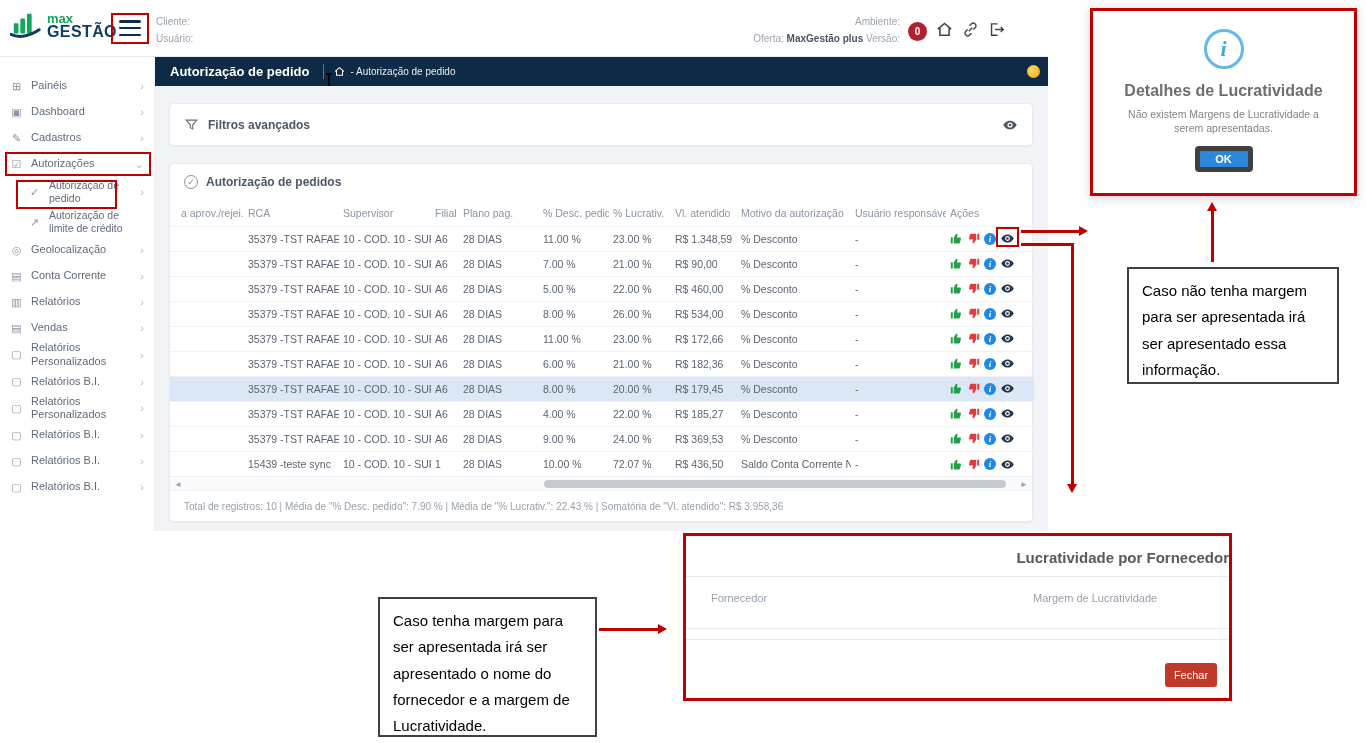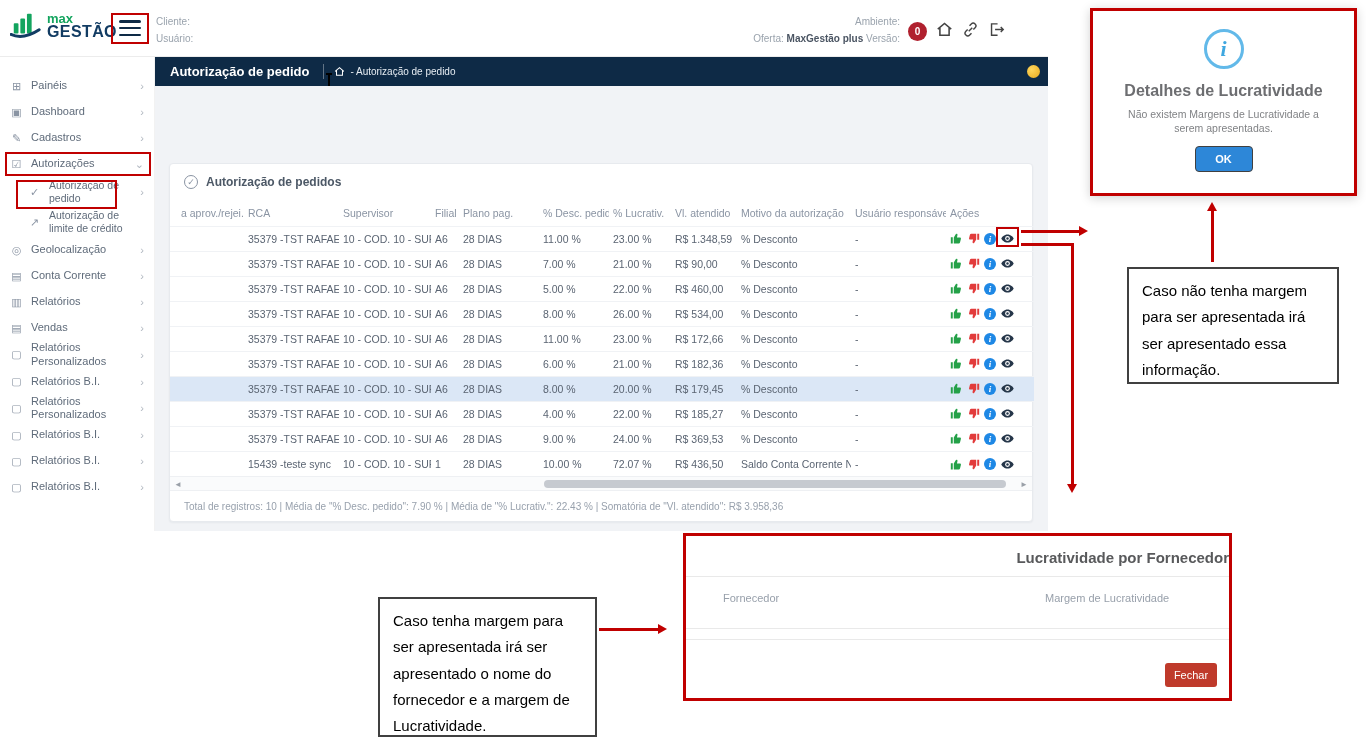--- a/index.html
+++ b/index.html
@@ -65,27 +65,27 @@
   .sarrow{position:absolute;top:2px;font-size:8px;color:#9aa0a8;line-height:11px;cursor:pointer}
   .sarrow.l{left:4px}.sarrow.r{right:4px}
   .sthumb{position:absolute;left:374px;top:3px;width:462px;height:8px;background:#c6cad0;border-radius:4px;cursor:pointer}
   .card-foot{position:absolute;left:0;top:326px;width:862px;height:32px;border-top:1px solid #eef0f3;display:flex;align-items:center;padding:0 14px;font-size:10px;color:#98a1ad}
 
   
   .modal-det{position:absolute;left:1090px;top:8px;width:267px;height:188px;background:#fff;border:3px solid #c00000;box-shadow:0 2px 10px rgba(0,0,0,.18);display:flex;flex-direction:column;align-items:center;text-align:center}
   .info-big{margin-top:18px;width:40px;height:40px;border:3px solid #62b9e9;border-radius:50%;color:#3ea7e0;font-size:22px;font-weight:bold;font-family:"Liberation Serif",serif;font-style:italic;display:flex;align-items:center;justify-content:center}
   .modal-det h2{margin-top:13px;font-size:16px;color:#6d6e71}
   .modal-det p{margin-top:7px;font-size:10.5px;color:#808285;width:212px;line-height:1.35}
-  .btn-ok{margin-top:11px;width:58px;height:26px;background:#2d87d8;border:1px solid #404040;border-radius:4px;color:#fff;font-size:11px;font-weight:bold;cursor:pointer}
+  .btn-ok{margin-top:11px;width:58px;height:26px;background:#2d87d8;border:5px solid #404040;border-radius:4px;color:#fff;font-size:11px;font-weight:bold;cursor:pointer}
 
   
   .modal-forn{position:absolute;left:683px;top:533px;width:549px;height:168px;background:#fff;border:3px solid #c00000}
   .modal-forn h2{text-align:right;font-size:15px;color:#58595b;margin-top:13px;font-weight:bold}
   .mf-div{height:1px;background:#e9e9e9;margin-top:10px}
-  .mf-row{display:flex;align-items:center;padding-left:37px}
+  .mf-row{display:flex;align-items:center;padding-left:25px}
   .mf-head{height:41px;font-size:11px;color:#98a0ab}
   .mf-data{height:42px;font-size:12px;color:#5a6472}
   .mf-c1{width:322px;flex:none}
   .mf-c2{flex:1}
   .btn-fechar{position:absolute;right:12px;bottom:11px;width:52px;height:24px;background:#bf3a2b;border:none;border-radius:3px;color:#fff;font-size:11px;cursor:pointer}
 
   
   .note{position:absolute;background:#fff;border:2px solid #404040;font-size:15px;color:#000;padding:9px 13px;line-height:1.75}
   .note-right{left:1127px;top:267px;width:212px;height:117px}
   .note-bottom{left:378px;top:597px;width:219px;height:140px}
@@ -253,20 +253,31 @@
         <use href="#sym-home"></use>
       </svg>
     <span>- Autorização de pedido</span>
   </span>
   <span class="tb-dot"></span>
 </div>
 <div class="ibeam"></div>
 
 <main class="content">
 
+  <section class="card filters-card">
+    <svg viewBox="0 0 24 24" fill="none" stroke="#667180" stroke-width="1.8">
+        <path d="M3.5 5h17l-6.5 7.5V19l-4-1.8v-4.7z"></path>
+      </svg>
+    <span class="ttl">Filtros avançados</span>
+    <span class="eye-r act eye">
+        <svg viewBox="0 0 24 24" style="width:16px;height:14px;fill:#4c5866">
+          <use href="#sym-eye"></use>
+        </svg>
+      </span>
+  </section>
 
   <section class="card table-card">
     <div class="card-head">
       <span class="circle-check">✓</span>
       <span>Autorização de pedidos</span>
     </div>
 
     <table class="grid">
       <colgroup>
         <col style="width:74px">

